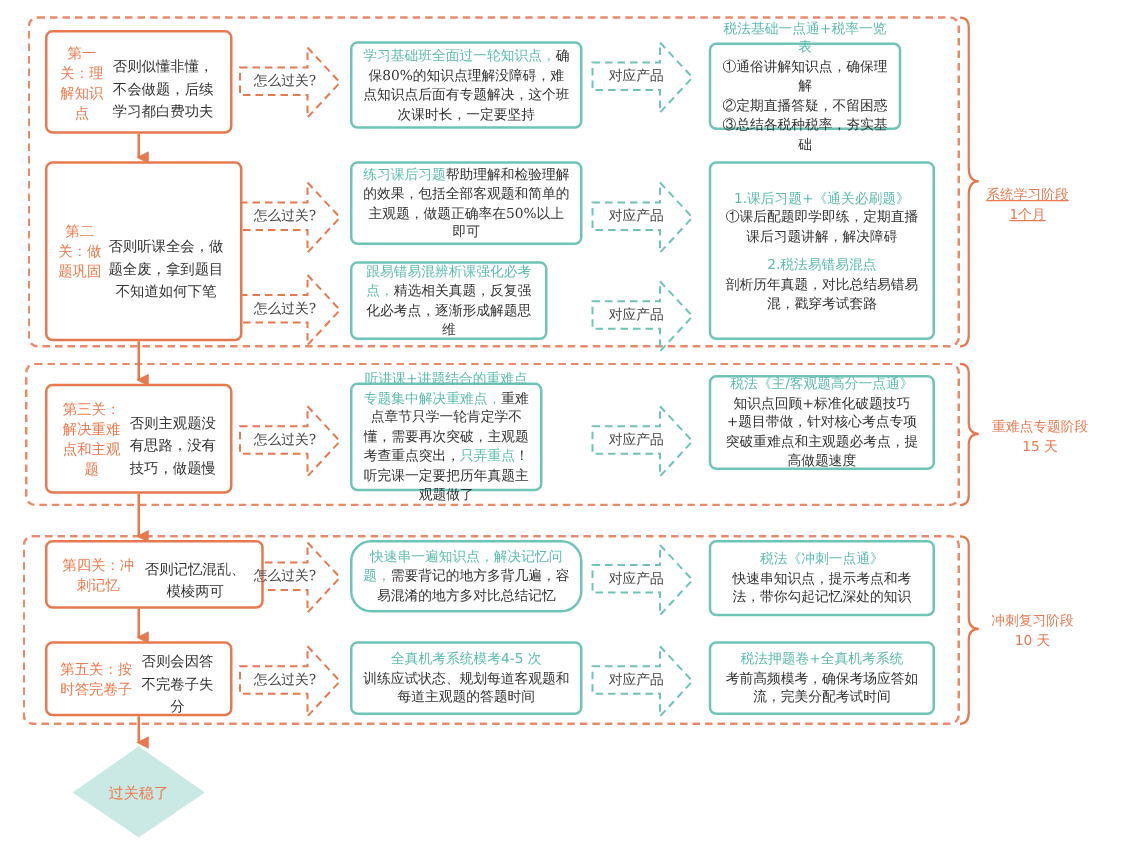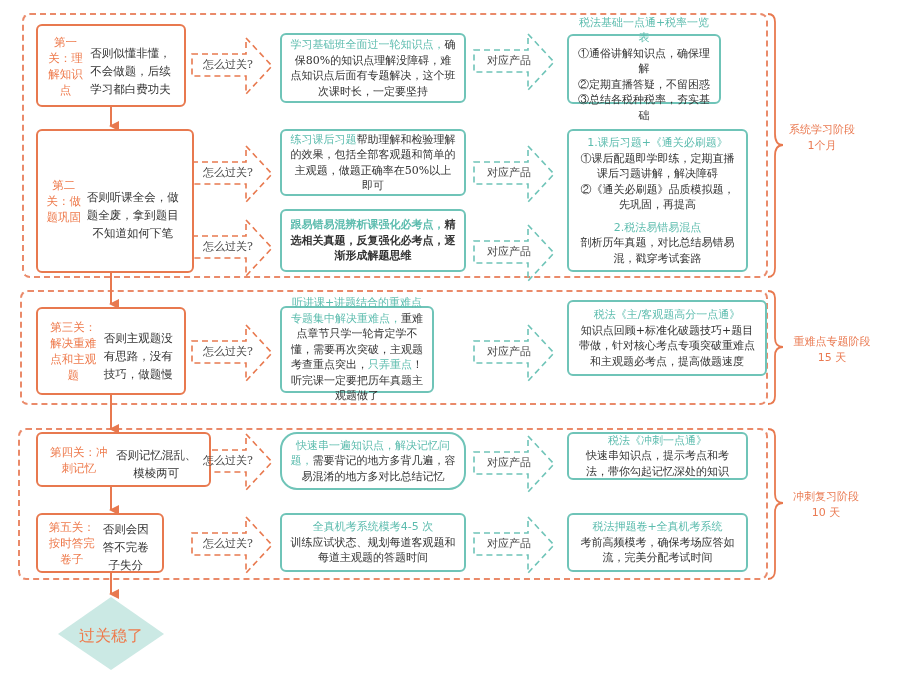--- a/index.html
+++ b/index.html
@@ -28,21 +28,21 @@
   .teal { color:#5cbcae; font-family:"DejaVu Sans", sans-serif; }
   .card .sub { margin-top:7px; }
   .arrow-label {
     font-size:11px; color:#444; position:absolute; white-space:nowrap;
   }
   .stage-label {
     color:#ea7a52; font-family:"DejaVu Sans", sans-serif; font-size:11px; line-height:16px;
     text-align:center; position:absolute; width:90px;
   }
   .diamond-text {
-    color:#ee7a4c; font-family:"DejaVu Sans", sans-serif; font-size:16px;
+    color:#ee7a4c; font-family:"DejaVu Sans", sans-serif; font-size:12px;
     position:absolute; width:106px; text-align:center;
   }
   svg { position:absolute; left:0; top:0; overflow:visible; }
 </style>
 </head>
 <body>
 
 <div class="abs section" style="left:22px;top:13px;width:746px;height:265px;"></div>
 <div class="abs section" style="left:20px;top:290px;width:748px;height:115px;"></div>
 <div class="abs section" style="left:18px;top:428px;width:750px;height:152px;"></div>
@@ -98,39 +98,39 @@
   <div class="gate-desc" style="margin-top:28px;">否则听课全会，做题全废，拿到题目不知道如何下笔</div>
 </div>
 <div class="abs gate" style="left:36px;top:307px;width:150px;height:88px;">
   <div class="gate-title">第三关：解决重难点和主观题</div>
   <div class="gate-desc">否则主观题没有思路，没有技巧，做题慢</div>
 </div>
 <div class="abs gate" style="left:36px;top:432px;width:175px;height:55px;">
   <div class="gate-title">第四关：冲刺记忆</div>
   <div class="gate-desc" style="margin-top:8px;">否则记忆混乱、模棱两可</div>
 </div>
-<div class="abs gate" style="left:36px;top:513px;width:128px;height:60px;">
+<div class="abs gate" style="left:36px;top:513px;width:150px;height:60px;">
   <div class="gate-title">第五关：按时答完卷子</div>
   <div class="gate-desc" style="margin-top:8px;">否则会因答不完卷子失分</div>
 </div>
 
 <span class="arrow-label" style="left:203px;top:57px;">怎么过关?</span>
 <span class="arrow-label" style="left:203px;top:165px;">怎么过关?</span>
 <span class="arrow-label" style="left:203px;top:239px;">怎么过关?</span>
 <span class="arrow-label" style="left:203px;top:344px;">怎么过关?</span>
 <span class="arrow-label" style="left:203px;top:453px;">怎么过关?</span>
 <span class="arrow-label" style="left:203px;top:536px;">怎么过关?</span>
 
 <div class="abs card" style="left:280px;top:33px;width:186px;height:70px;">
   <div><span class="teal">学习基础班全面过一轮知识点，</span><span>确保80%的知识点理解没障碍，难点知识点后面有专题解决，这个班次课时长，一定要坚持</span></div>
 </div>
 <div class="abs card" style="left:280px;top:129px;width:186px;height:67px;">
   <div><span class="teal">练习课后习题</span><span>帮助理解和检验理解的效果，包括全部客观题和简单的主观题，做题正确率在50%以上即可</span></div>
 </div>
-<div class="abs card" style="left:280px;top:209px;width:186px;height:63px;font-weight:bold;">
+<div class="abs card" style="left:280px;top:209px;width:158px;height:63px;">
   <div><span class="teal">跟易错易混辨析课强化必考点，</span><span>精选相关真题，反复强化必考点，逐渐形成解题思维</span></div>
 </div>
 <div class="abs card" style="left:280px;top:306px;width:154px;height:87px;">
   <div><span class="teal">听讲课+讲题结合的重难点专题集中解决重难点，</span><span>重难点章节只学一轮肯定学不懂，需要再次突破，主观题考查重点突出，</span><span class="teal">只弄重点</span><span>！听完课一定要把历年真题主观题做了</span></div>
 </div>
 <div class="abs card" style="left:280px;top:432px;width:186px;height:58px;border-radius:17px;">
   <div><span class="teal">快速串一遍知识点，解决记忆问题，</span><span>需要背记的地方多背几遍，容易混淆的地方多对比总结记忆</span></div>
 </div>
 <div class="abs card" style="left:280px;top:513px;width:186px;height:59px;">
   <div class="teal">全真机考系统模考4-5 次</div>
@@ -146,38 +146,37 @@
 
 <div class="abs card" style="left:567px;top:34px;width:154px;height:70px;">
   <div class="teal">税法基础一点通+税率一览表</div>
   <div>①通俗讲解知识点，确保理解</div>
   <div>②定期直播答疑，不留困惑</div>
   <div>③总结各税种税率，夯实基础</div>
 </div>
 <div class="abs card" style="left:567px;top:129px;width:181px;height:143px;">
   <div class="teal">1.课后习题+《通关必刷题》</div>
   <div>①课后配题即学即练，定期直播课后习题讲解，解决障碍</div>
-  <div>②《通关必刷题》品质模拟题，先巩固，再提高</div>
   <div class="teal sub">2.税法易错易混点</div>
   <div>剖析历年真题，对比总结易错易混，戳穿考试套路</div>
 </div>
-<div class="abs card" style="left:567px;top:300px;width:200px;height:76px;">
+<div class="abs card" style="left:567px;top:300px;width:181px;height:76px;">
   <div class="teal">税法《主/客观题高分一点通》</div>
   <div>知识点回顾+标准化破题技巧+题目带做，针对核心考点专项突破重难点和主观题必考点，提高做题速度</div>
 </div>
-<div class="abs card" style="left:567px;top:432px;width:181px;height:48px;">
+<div class="abs card" style="left:567px;top:432px;width:181px;height:61px;">
   <div class="teal">税法《冲刺一点通》</div>
   <div>快速串知识点，提示考点和考法，带你勾起记忆深处的知识</div>
 </div>
 <div class="abs card" style="left:567px;top:513px;width:181px;height:59px;">
   <div class="teal">税法押题卷+全真机考系统</div>
   <div>考前高频模考，确保考场应答如流，完美分配考试时间</div>
 </div>
 
-<div class="stage-label" style="left:777px;top:122px;">
+<div class="stage-label" style="left:777px;top:148px;text-decoration:underline;">
   <div>系统学习阶段</div>
   <div>1个月</div>
 </div>
 <div class="stage-label" style="left:787px;top:334px;">
   <div>重难点专题阶段</div>
   <div>15 天</div>
 </div>
 <div class="stage-label" style="left:781px;top:489px;">
   <div>冲刺复习阶段</div>
   <div>10 天</div>

